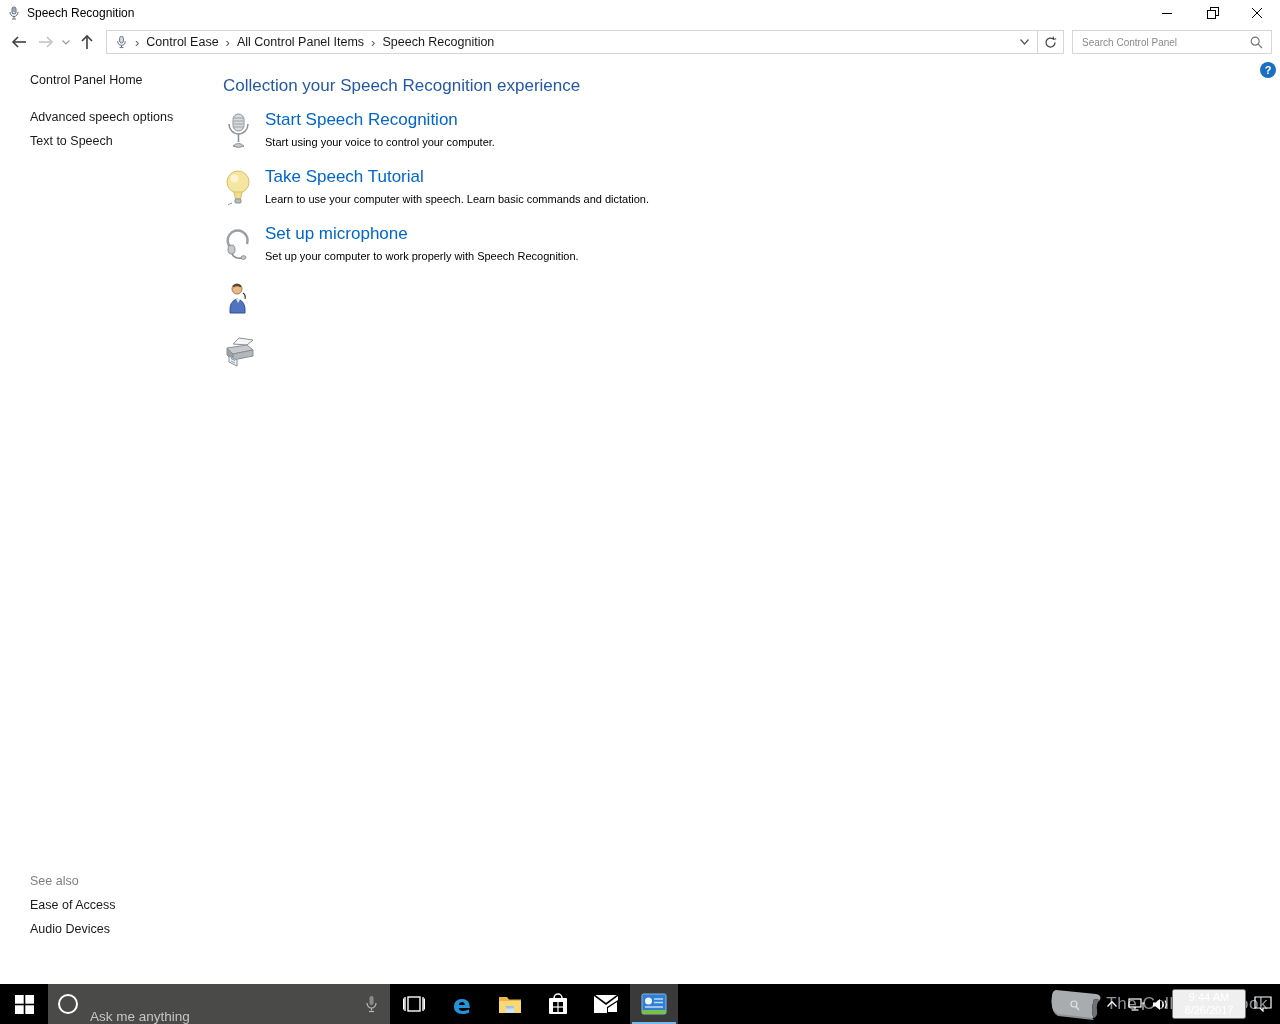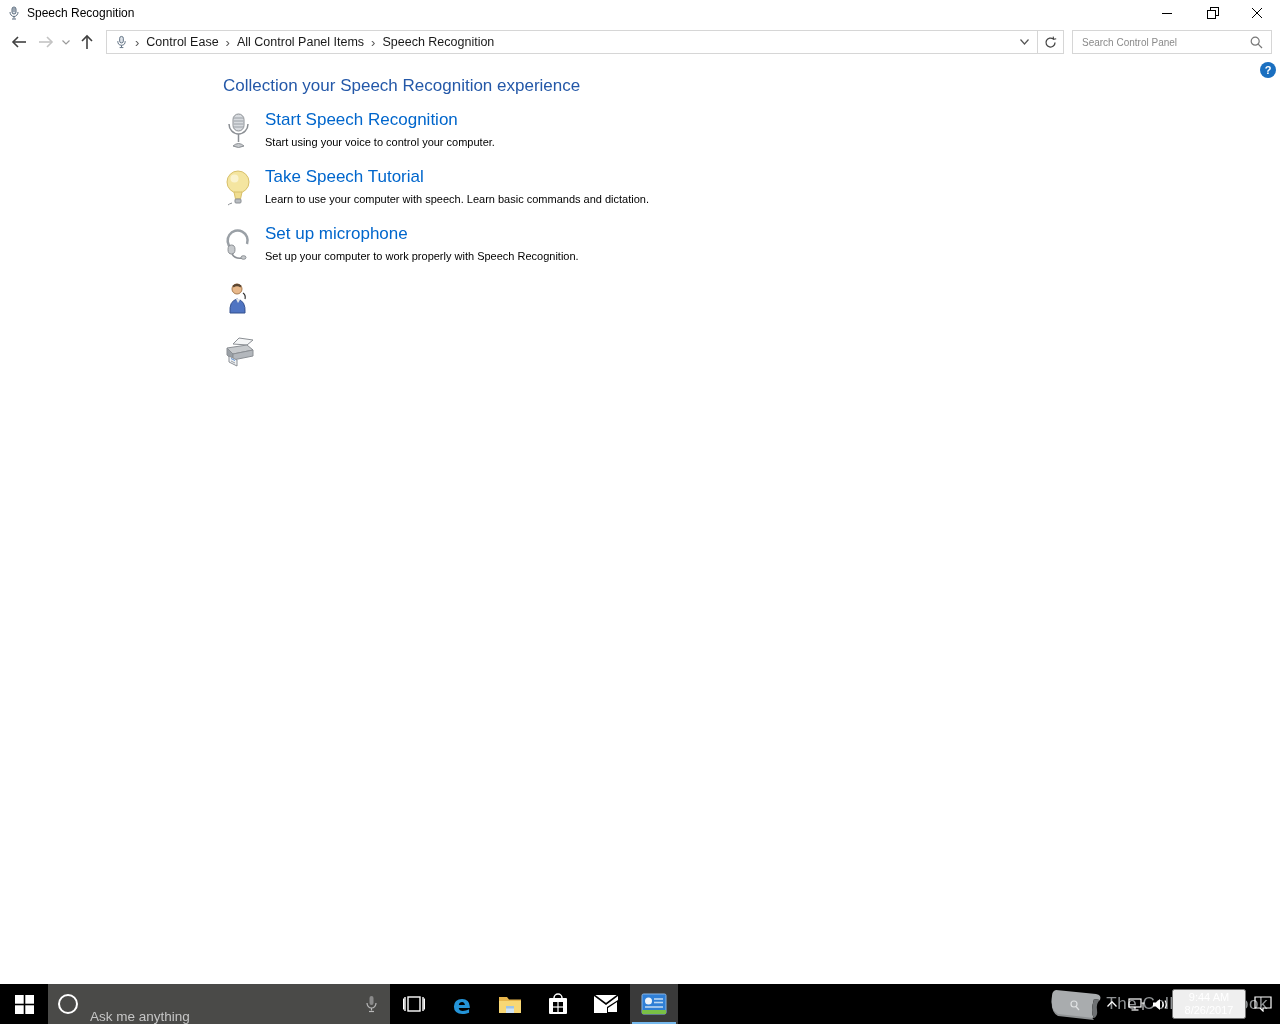--- a/index.html
+++ b/index.html
@@ -173,20 +173,30 @@
         <circle cx="5.2" cy="5.2" r="4"></circle>
           <line x1="8.2" y1="8.2" x2="12" y2="12"></line>
         </svg>
     </span>
   </div>
 </div>
 
 <div class="content">
   <button class="help-btn">?</button>
 
+  <div class="sidebar">
+    <span class="side-link side-home">Control Panel Home</span>
+    <span class="side-link">Advanced speech options</span>
+    <span class="side-link side-gap">Text to Speech</span>
+    <div class="see-also">
+      <div class="see-also-title">See also</div>
+      <span class="side-link">Ease of Access</span>
+      <span class="side-link">Audio Devices</span>
+    </div>
+  </div>
 
   <div class="main">
     <h1 class="heading">Collection your Speech Recognition experience</h1>
 
     <div class="tasks">
 
       <div class="task">
         <div class="task-icon">
           <svg width="30" height="38" viewBox="0 0 30 38">
             <rect x="10" y="2" width="11" height="17" rx="5.5" fill="#d8dbdf" stroke="#8b8f94"></rect>

